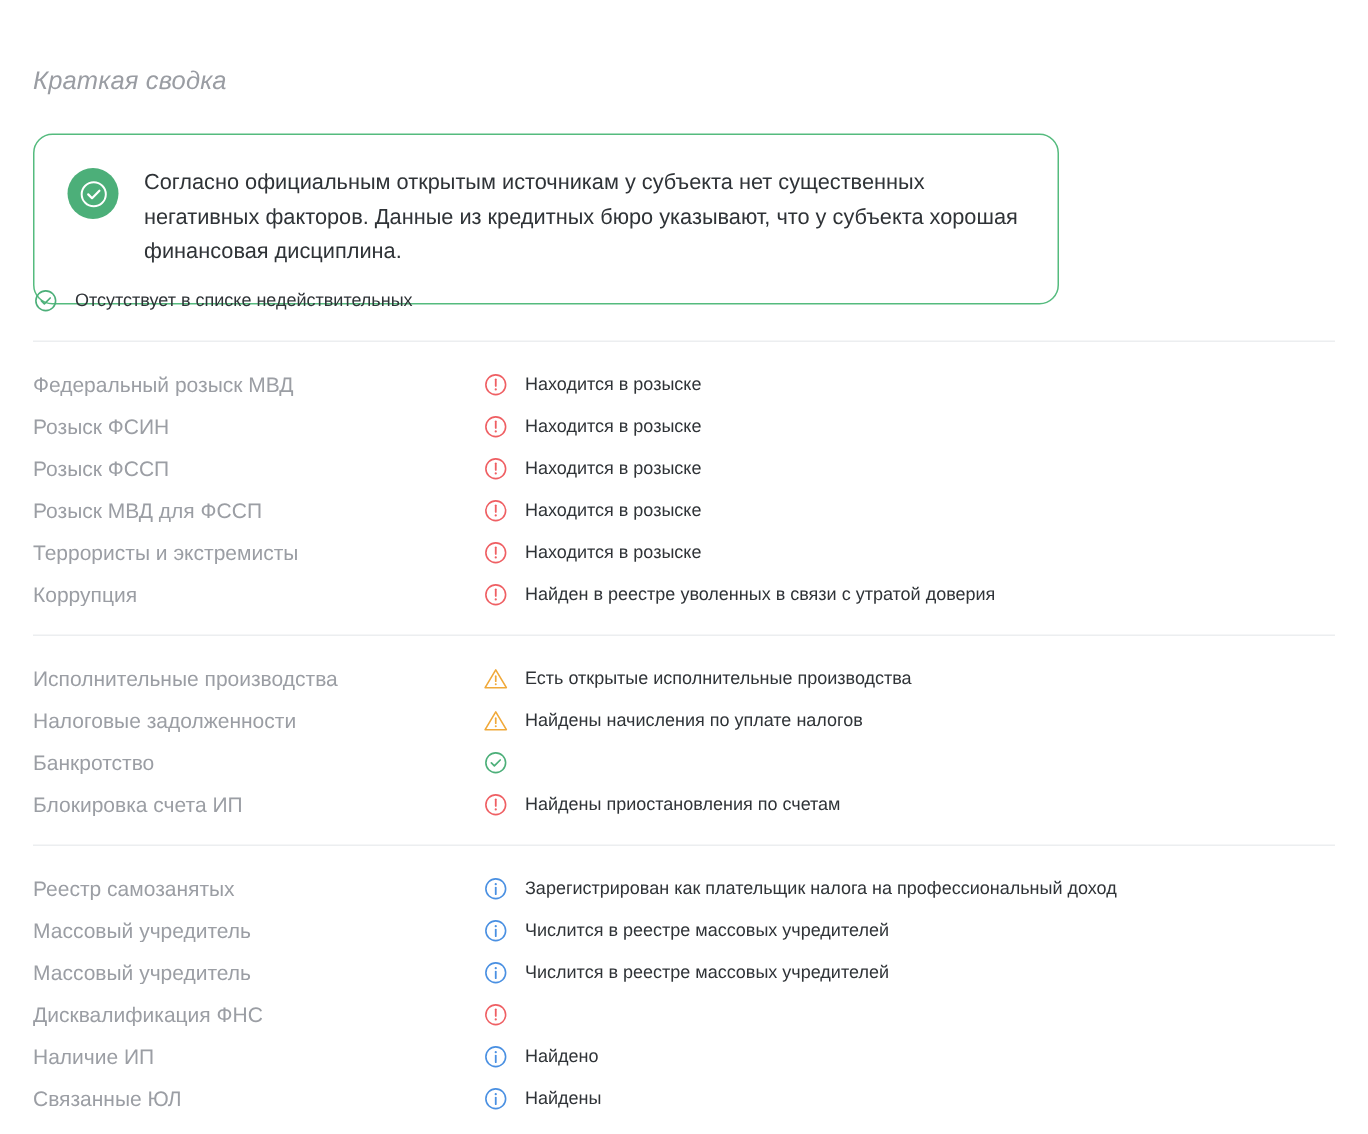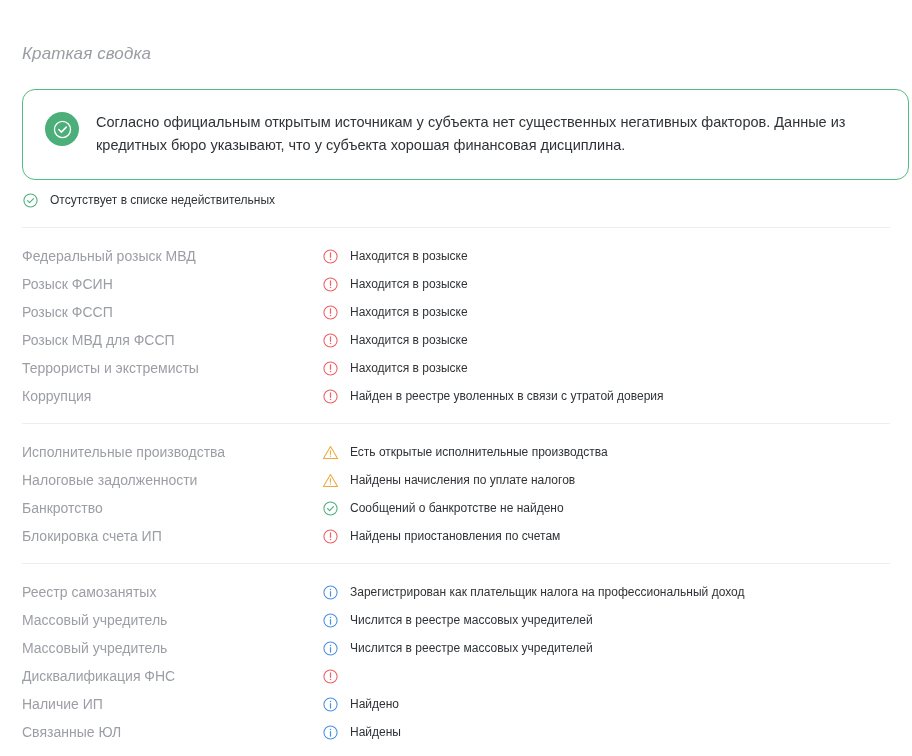--- a/index.html
+++ b/index.html
@@ -36,21 +36,21 @@
     color: #9a9da3;
     letter-spacing: 0.1px;
     white-space: nowrap;
   }
 
   
   .summary-banner {
     position: absolute;
     left: 22px;
     top: 69px;
-    width: 887px;
+    width: 684px;
     box-sizing: border-box;
     border: 1px solid #55bb7e;
     border-radius: 13px;
     background: #ffffff;
     padding: 21px 22px 22px 22px;
     display: flex;
     align-items: flex-start;
     gap: 17px;
   }
   .summary-badge {
@@ -272,21 +272,20 @@
         </div>
         <div class="row">
           <div class="row-label">Банкротство</div>
           <div class="row-status">
             <span class="row-icon">
               <svg width="17" height="17" viewBox="0 0 24 24" fill="none">
                 <circle cx="12" cy="12" r="9.3" stroke="#4caf79" stroke-width="1.5"></circle>
                 <path d="M7.9 12.2 L10.7 14.9 L16.2 9.4" stroke="#4caf79" stroke-width="1.6" stroke-linecap="round" stroke-linejoin="round"></path>
               </svg>
             </span>
-            <span class="row-value">Сообщений о банкротстве не найдено</span>
           </div>
         </div>
         <div class="row">
           <div class="row-label">Блокировка счета ИП</div>
           <div class="row-status">
             <span class="row-icon">
               <svg width="17" height="17" viewBox="0 0 24 24" fill="none">
                 <circle cx="12" cy="12" r="9.3" stroke="#ef5f63" stroke-width="1.5"></circle>
                 <path d="M12 6.9 V13.1" stroke="#ef5f63" stroke-width="1.7" stroke-linecap="round"></path>
                 <circle cx="12" cy="16.4" r="1.05" fill="#ef5f63"></circle>

